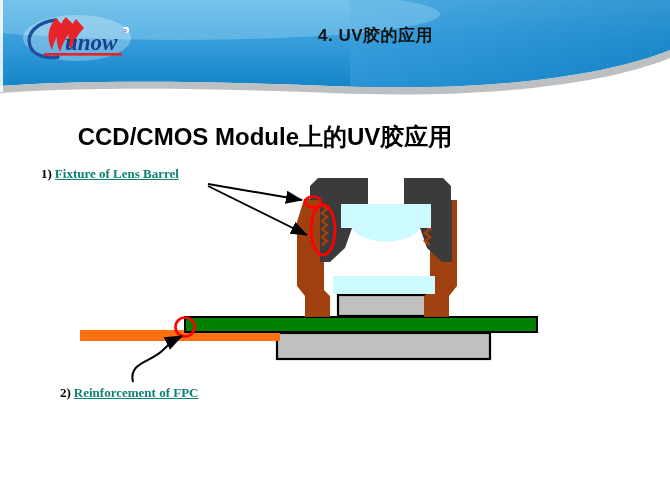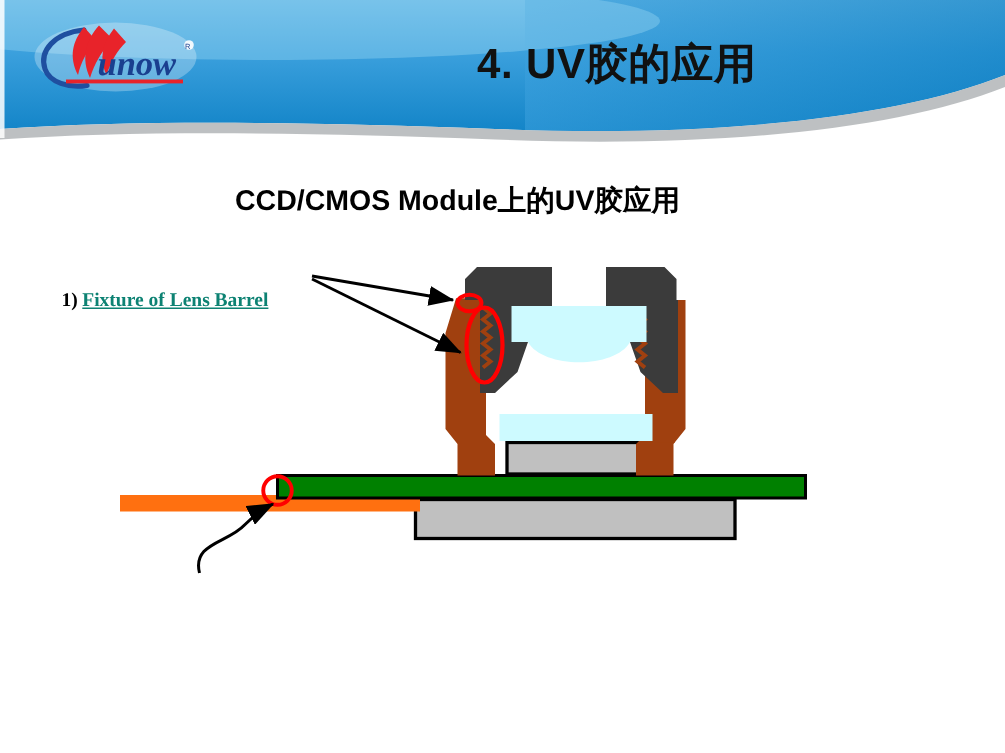--- a/index.html
+++ b/index.html
@@ -40,58 +40,57 @@
   #logo-sunow { left: 22px; top: 14px; width: 110px; height: 48px; }
   #logo-nb    { left: 142px; top: 11px; width: 62px;  height: 56px; }
   #logo-meirui{ left: 228px; top: 12px; width: 78px;  height: 62px; }
 
   
   #slide-title {
     position: absolute;
     left: 318px;
     top: 24px;
     font-family: "Liberation Sans", sans-serif;
-    font-size: 28px;
+    font-size: 17px;
     font-weight: bold;
     color: #111111;
     letter-spacing: 0.5px;
     white-space: nowrap;
   }
 
   
   #body-heading {
     position: absolute;
     left: 0;
     top: 121px;
     width: 530px;
     text-align: center;
     font-family: "Liberation Sans", sans-serif;
-    font-size: 19px;
+    font-size: 24px;
     font-weight: bold;
     color: #000000;
     white-space: nowrap;
-    padding-left: 40px;
   }
 
   
   .callout {
     position: absolute;
     font-family: "Liberation Serif", serif;
     font-weight: bold;
     font-size: 13px;
     color: #000000;
     white-space: nowrap;
   }
   .callout .num { color: #000000; }
   .callout .link {
     color: #0d8273;
     text-decoration: underline;
     margin-left: 3px;
   }
-  #callout-1 { left: 41px; top: 192px; text-align: center; }
+  #callout-1 { left: 41px; top: 166px; text-align: center; }
   #callout-2 { left: 60px; top: 385px; }
 
   
   #diagram {
     position: absolute;
     left: 0; top: 0;
     width: 670px; height: 502px;
   }
 </style>
 </head>
@@ -237,14 +236,17 @@
 
     <line x1="208" y1="186" x2="307" y2="235" stroke="#000000" stroke-width="1.9" marker-end="url(#arrowhead)"></line>
 
     <path d="M133,382 C128,362 152,362 163,350 C170,343 176,339 182,336" fill="none" stroke="#000000" stroke-width="2" marker-end="url(#arrowhead)"></path>
   </svg>
 
   <div class="callout" id="callout-1">
     <span class="num">1)</span><span class="link">Fixture of Lens Barrel</span>
   </div>
 
+  <div class="callout" id="callout-2">
+    <span class="num">2)</span><span class="link">Reinforcement of FPC</span>
+  </div>
 
 </div>
 
 </body></html>

